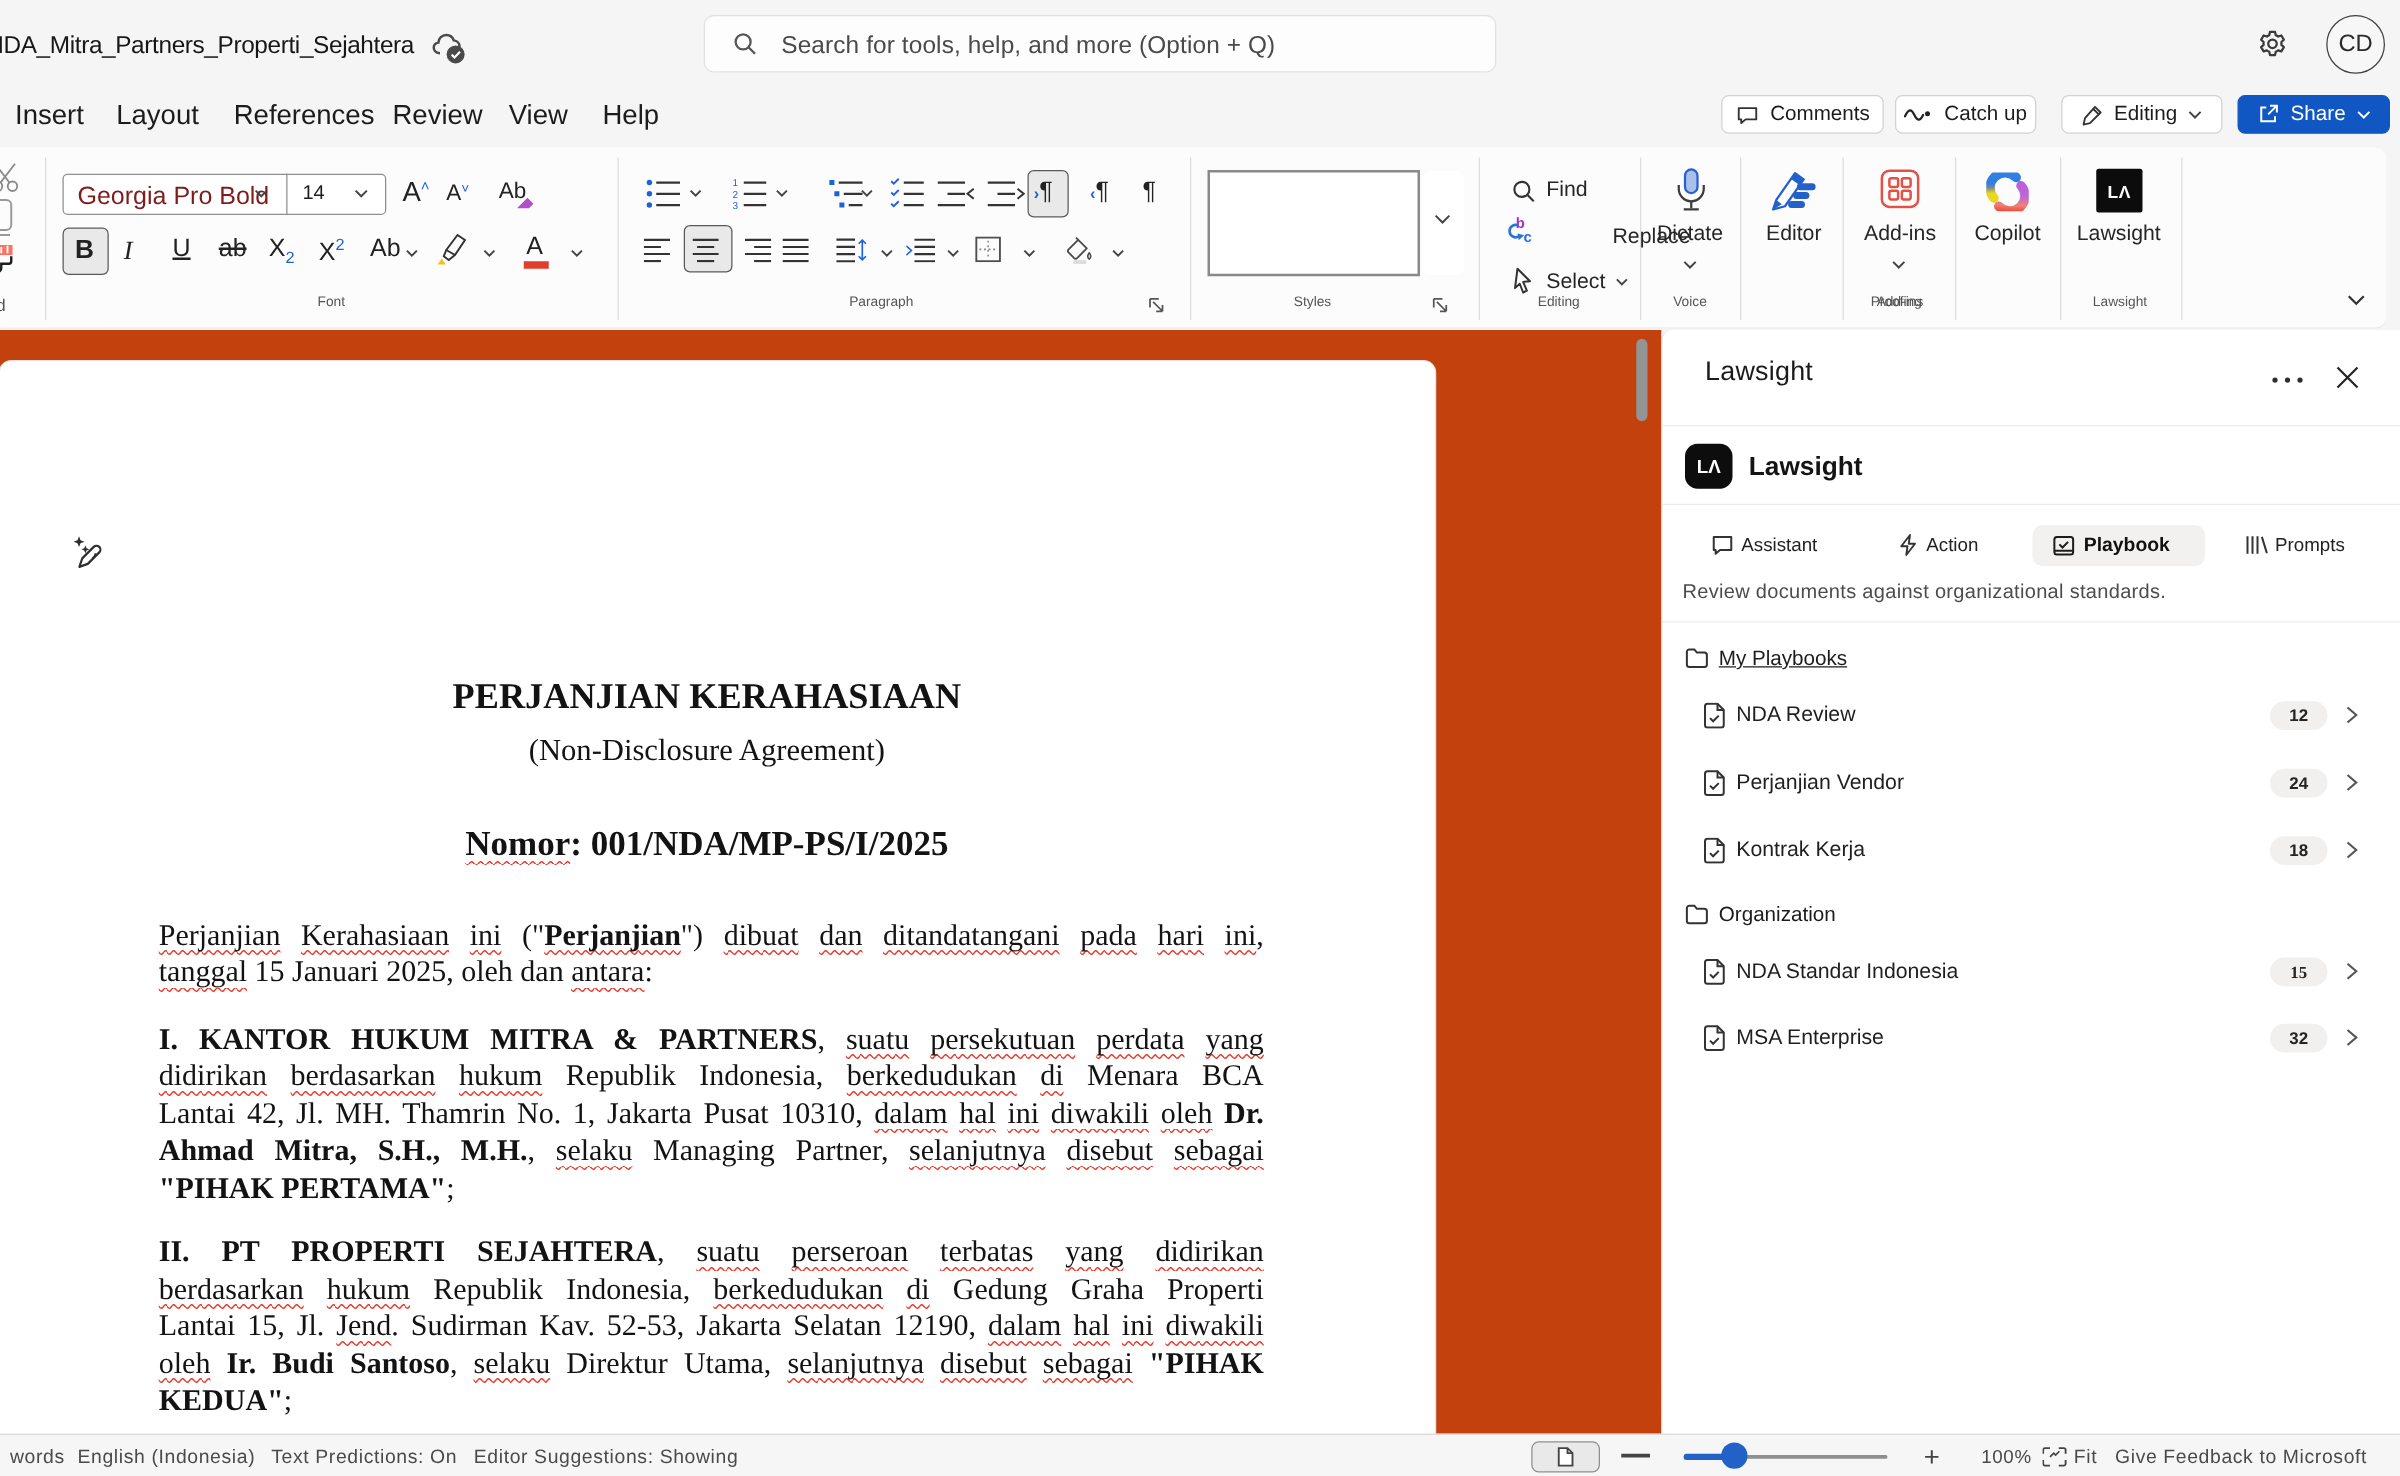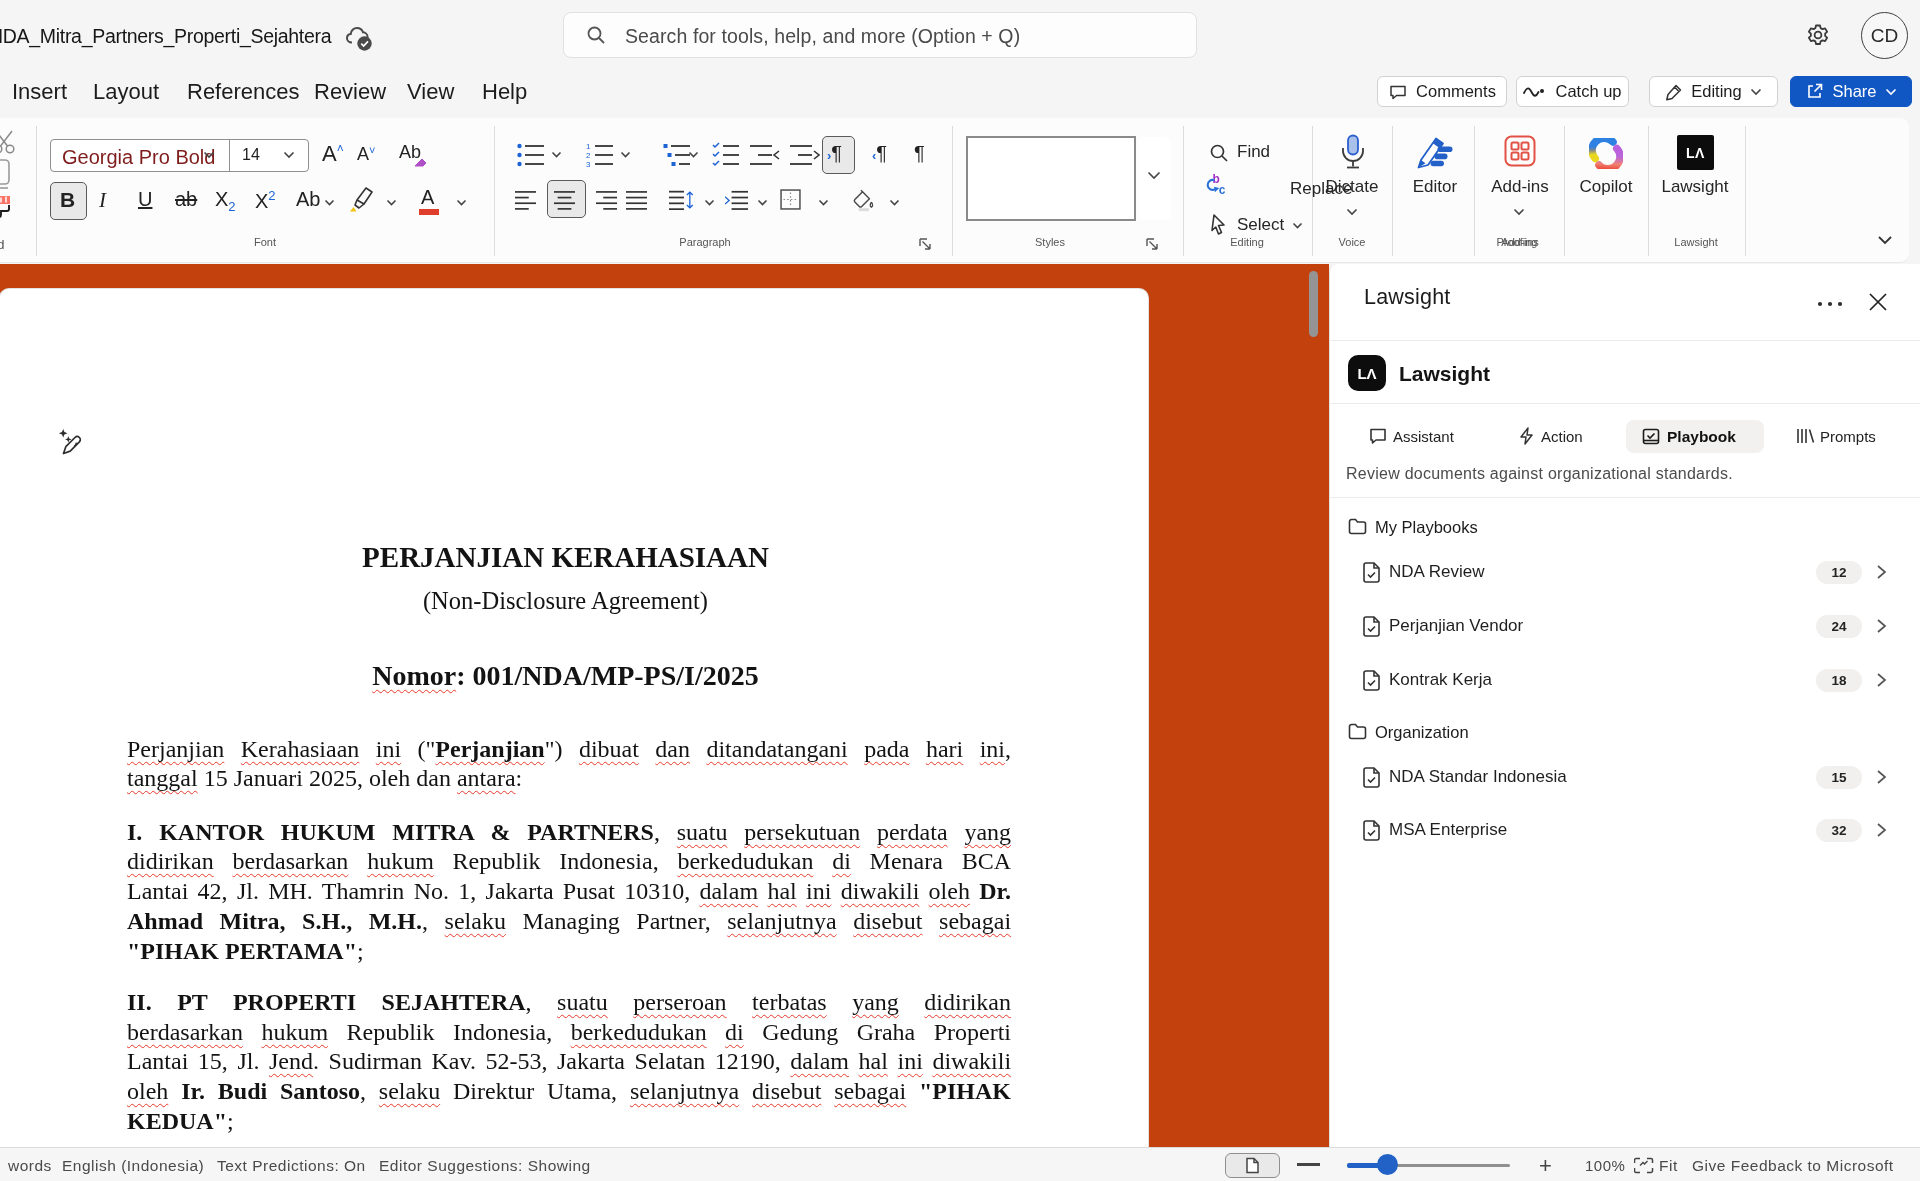--- a/index.html
+++ b/index.html
@@ -504,21 +504,21 @@
       <path d="M2 1 v14 M6 1 v14 M10 1 v14 M13.5 1.5 l4 13" stroke="#333" stroke-width="1.6" fill="none"></path>
     </svg>
   <div class="abs" style="left:490px;top:164px;font-size:15px;color:#222;">Prompts</div>
 
   <div class="abs" style="left:16px;top:201px;font-size:16px;letter-spacing:0.25px;color:#4c4c4c;">Review documents against organizational standards.</div>
   <div class="psep" style="top:233px"></div>
 
   <svg class="abs" style="left:18px;top:254px" width="19" height="17" viewBox="0 0 19 17">
       <path d="M1.5 3.5 a2 2 0 0 1 2-2 h4 l2 2.5 h6 a2 2 0 0 1 2 2 v7.5 a2 2 0 0 1-2 2 h-12 a2 2 0 0 1-2-2 z" fill="none" stroke="#333" stroke-width="1.6"></path>
     </svg>
-  <div class="abs" style="left:45px;top:254px;font-size:16.5px;color:#1c1c1c;">My Playbooks</div>
+  <div class="abs" style="left:45px;top:254px;font-size:16.5px;color:#1c1c1c;text-decoration:underline;">My Playbooks</div>
 
   <svg class="abs" style="left:32px;top:298px" width="19" height="21" viewBox="0 0 19 21">
       <path d="M2 3 a2 2 0 0 1 2-2 h8 l5 5 v12 a2 2 0 0 1-2 2 h-11 a2 2 0 0 1-2-2 z" fill="none" stroke="#333" stroke-width="1.6"></path>
       <path d="M12 1 v5 h5" fill="none" stroke="#333" stroke-width="1.6"></path>
       <path d="M6 12.5 l2.5 2.5 4.5-4.5" fill="none" stroke="#333" stroke-width="1.6"></path>
     </svg>
   <div class="abs item-name" style="left:59px;top:298px;">NDA Review</div>
   <div class="badge" style="left:486px;top:297px;">12</div>
   <svg class="abs" style="left:544px;top:300px" width="14" height="16" viewBox="0 0 14 16">
       <path d="M4 2 L11 8 L4 14" fill="none" stroke="#555" stroke-width="1.7"></path>
@@ -550,21 +550,21 @@
       <path d="M1.5 3.5 a2 2 0 0 1 2-2 h4 l2 2.5 h6 a2 2 0 0 1 2 2 v7.5 a2 2 0 0 1-2 2 h-12 a2 2 0 0 1-2-2 z" fill="none" stroke="#333" stroke-width="1.6"></path>
     </svg>
   <div class="abs" style="left:45px;top:459px;font-size:16.5px;color:#1c1c1c;">Organization</div>
 
   <svg class="abs" style="left:32px;top:503px" width="19" height="21" viewBox="0 0 19 21">
       <path d="M2 3 a2 2 0 0 1 2-2 h8 l5 5 v12 a2 2 0 0 1-2 2 h-11 a2 2 0 0 1-2-2 z" fill="none" stroke="#333" stroke-width="1.6"></path>
       <path d="M12 1 v5 h5" fill="none" stroke="#333" stroke-width="1.6"></path>
       <path d="M6 12.5 l2.5 2.5 4.5-4.5" fill="none" stroke="#333" stroke-width="1.6"></path>
     </svg>
   <div class="abs item-name" style="left:59px;top:503px;">NDA Standar Indonesia</div>
-  <div class="badge" style="left:486px;top:502px;">15</div>
+  <div class="badge" style="left:486px;top:502px;font-family:Liberation Serif, serif;">15</div>
   <svg class="abs" style="left:544px;top:505px" width="14" height="16" viewBox="0 0 14 16">
       <path d="M4 2 L11 8 L4 14" fill="none" stroke="#555" stroke-width="1.7"></path>
     </svg>
 
   <svg class="abs" style="left:32px;top:556px" width="19" height="21" viewBox="0 0 19 21">
       <path d="M2 3 a2 2 0 0 1 2-2 h8 l5 5 v12 a2 2 0 0 1-2 2 h-11 a2 2 0 0 1-2-2 z" fill="none" stroke="#333" stroke-width="1.6"></path>
       <path d="M12 1 v5 h5" fill="none" stroke="#333" stroke-width="1.6"></path>
       <path d="M6 12.5 l2.5 2.5 4.5-4.5" fill="none" stroke="#333" stroke-width="1.6"></path>
     </svg>
   <div class="abs item-name" style="left:59px;top:556px;">MSA Enterprise</div>

